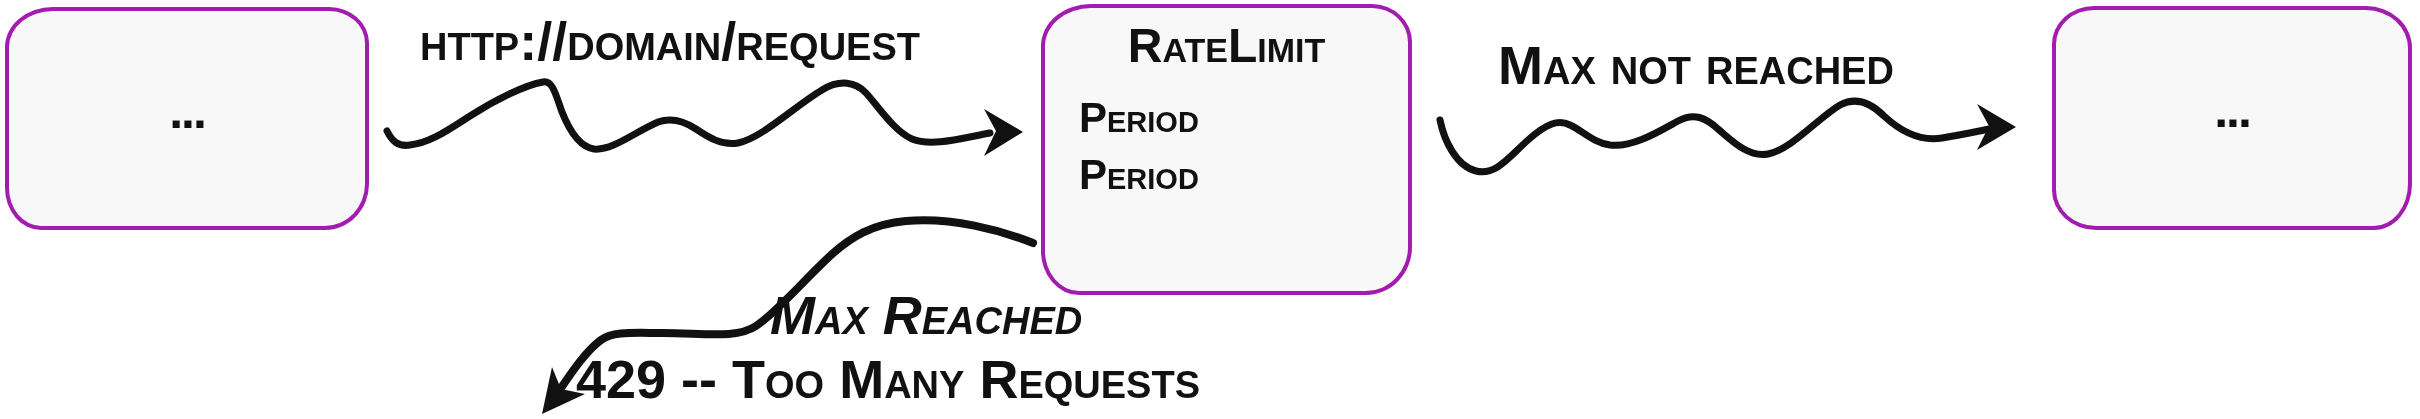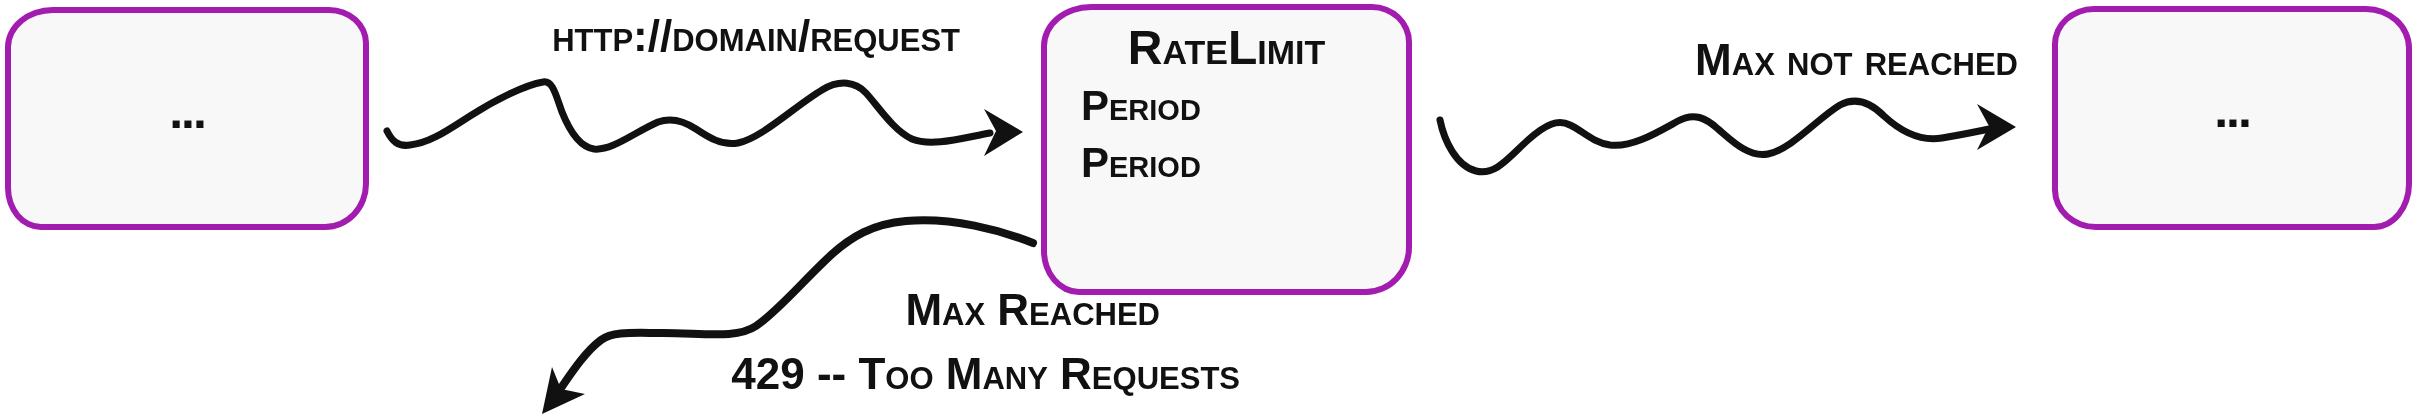--- a/index.html
+++ b/index.html
@@ -31,21 +31,21 @@
   .edge-stroke.rough {
     stroke-width: 8;
   }
   .arrow-head {
     fill: #111111;
     stroke: none;
   }
   .node-box {
     position: absolute;
     background: #f8f8f8;
-    border: 6px solid #a21caf;
+    border: 4px solid #a21caf;
     box-sizing: border-box;
   }
   .node-box.plain {
     display: flex;
     align-items: center;
     justify-content: center;
   }
   .box-left  { left: 5px;    top: 7px; width: 364px; height: 223px;
                border-radius: 48px 40px 44px 36px / 40px 36px 46px 42px; }
   .box-right { left: 2052px; top: 6px; width: 360px; height: 224px;
@@ -66,37 +66,37 @@
     color: #111111;
     white-space: nowrap;
     line-height: 1.1;
   }
   .ratelimit-title {
     text-align: center;
     font-size: 48px;
     margin-top: 12px;
   }
   .ratelimit-fields {
-    margin-top: 2px;
+    margin-top: 16px;
     padding-left: 34px;
   }
   .ratelimit-field {
     font-size: 42px;
     height: 57px;
     line-height: 57px;
   }
   .edge-label {
     position: absolute;
-    text-align: right;
-    font-size: 44px;
+    text-align: left;
+    font-size: 54px;
   }
   .label-request         { left: 420px;  top: 12px;  width: 540px; }
   .label-max-not-reached { left: 1498px; top: 36px;  width: 520px; }
-  .label-max-reached     { left: 770px;  top: 286px; width: 390px; }
-  .label-too-many        { left: 600px;  top: 350px; width: 640px; }
+  .label-max-reached     { left: 770px;  top: 286px; width: 390px; font-style: italic; }
+  .label-too-many        { left: 576px;  top: 350px; width: 640px; }
 </style>
 </head>
 <body>
 
 <div class="canvas">
 
   <svg class="edges-svg" viewBox="0 0 2420 419">
 
     <g>
       <path class="edge-stroke" d="M 387 131

